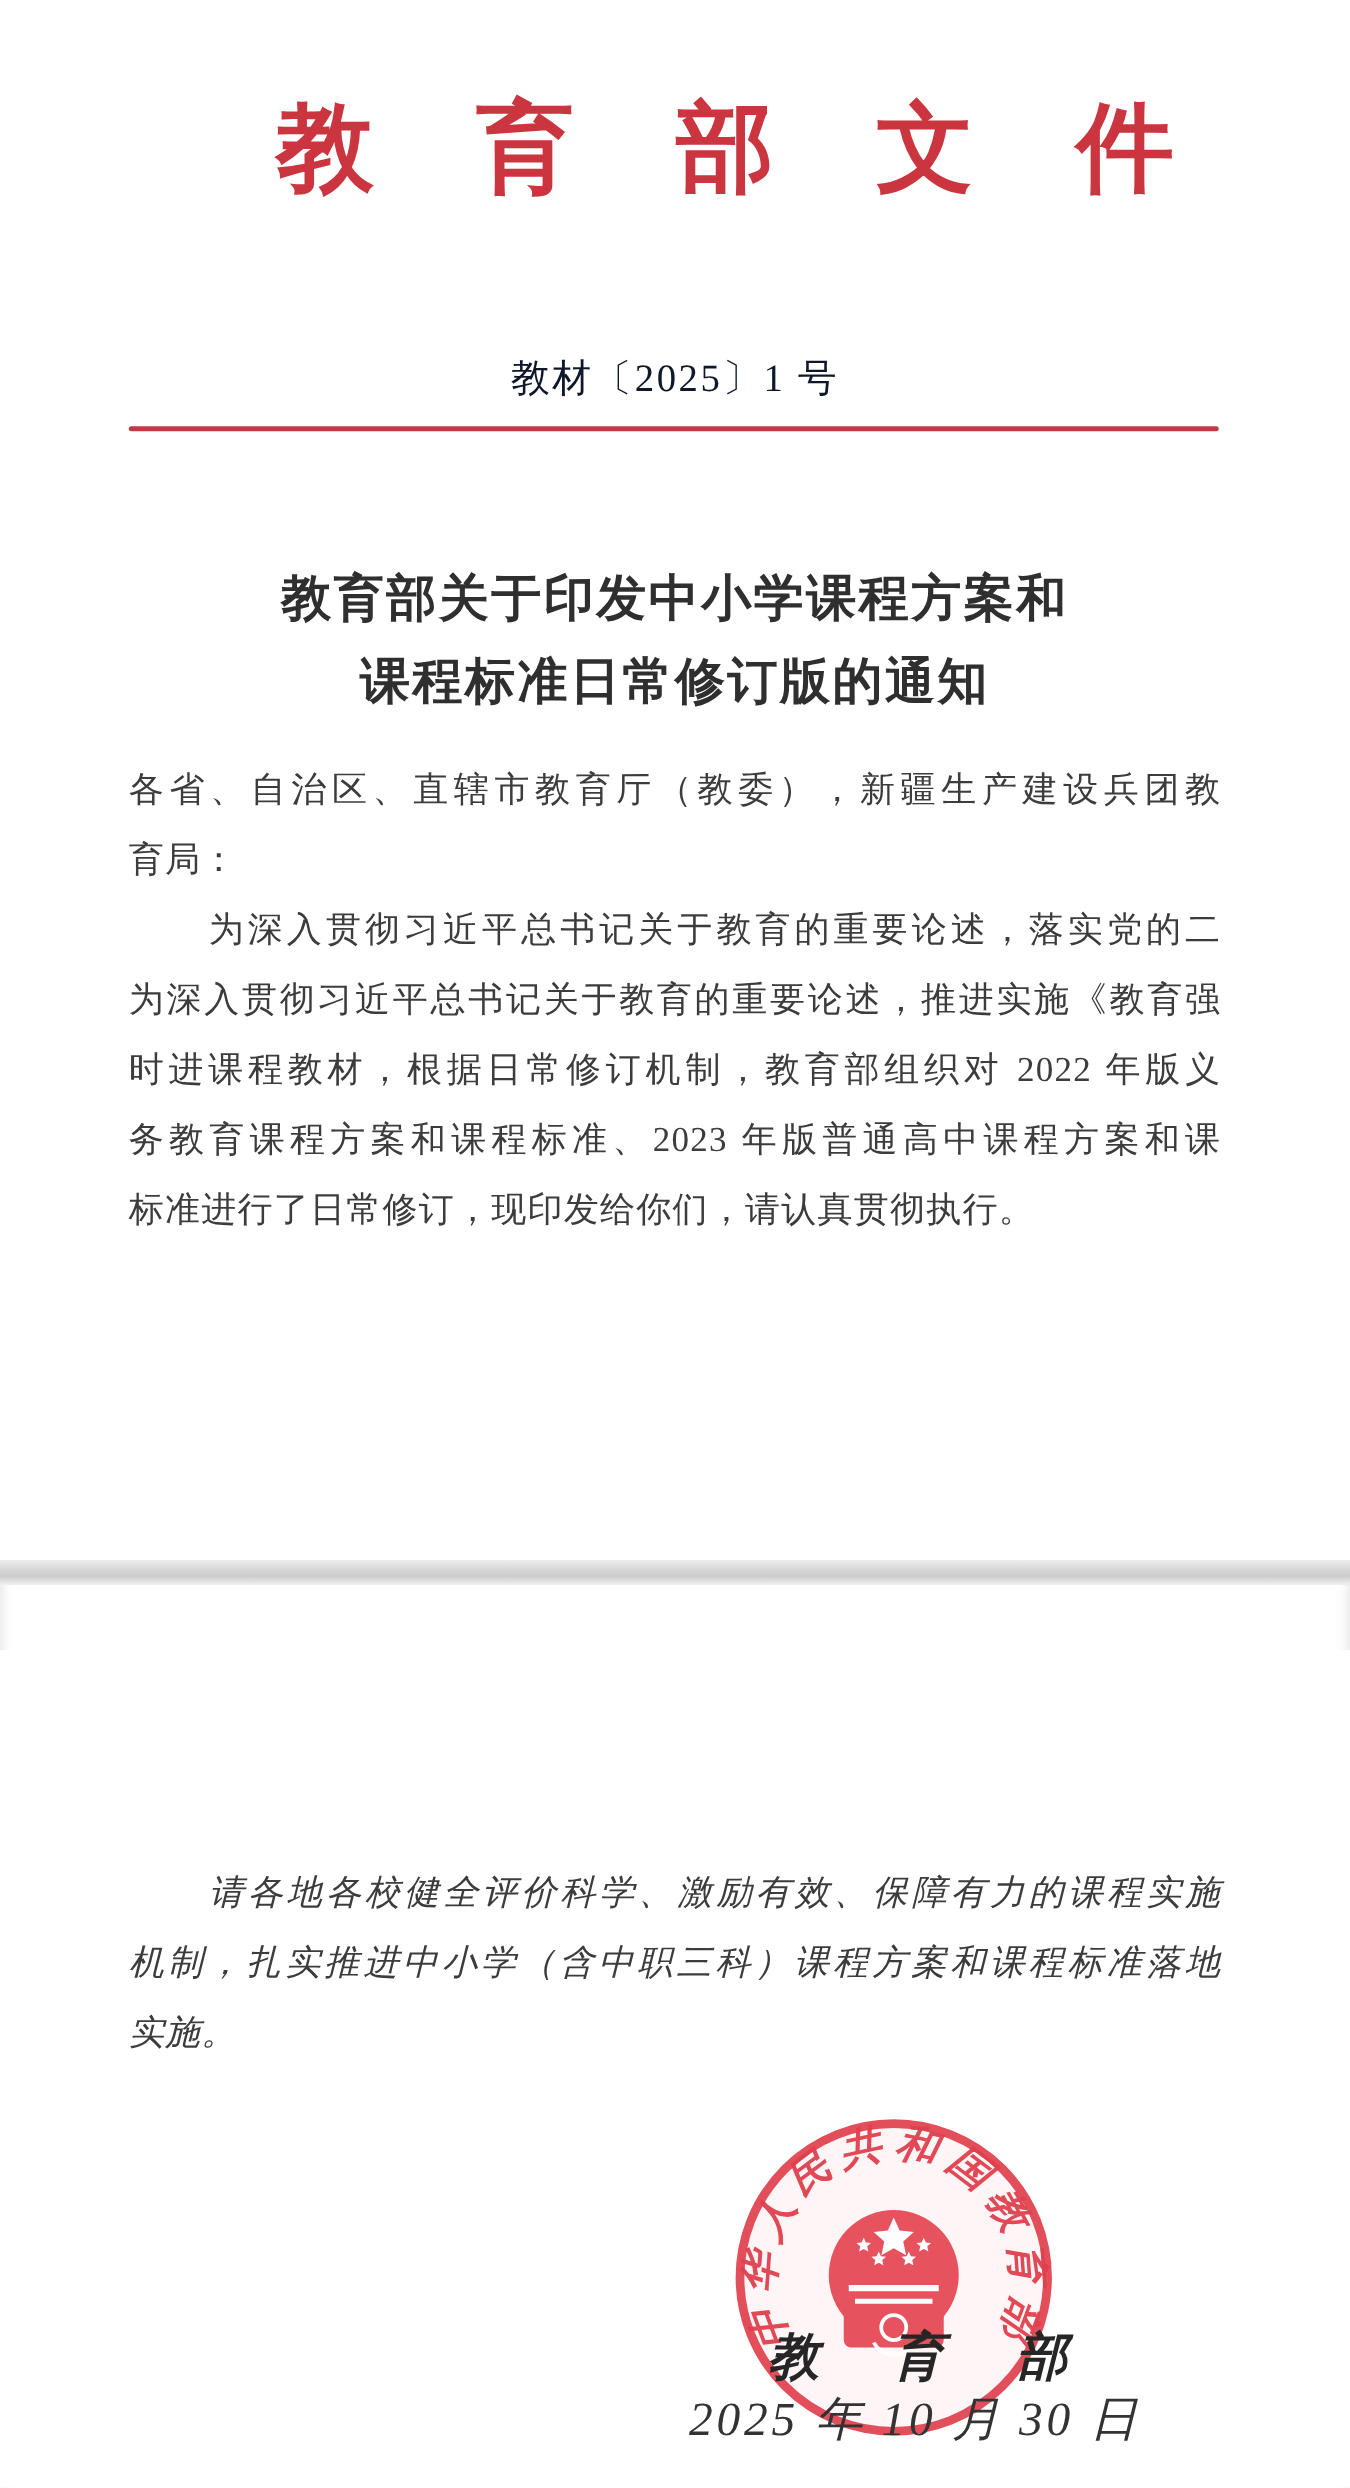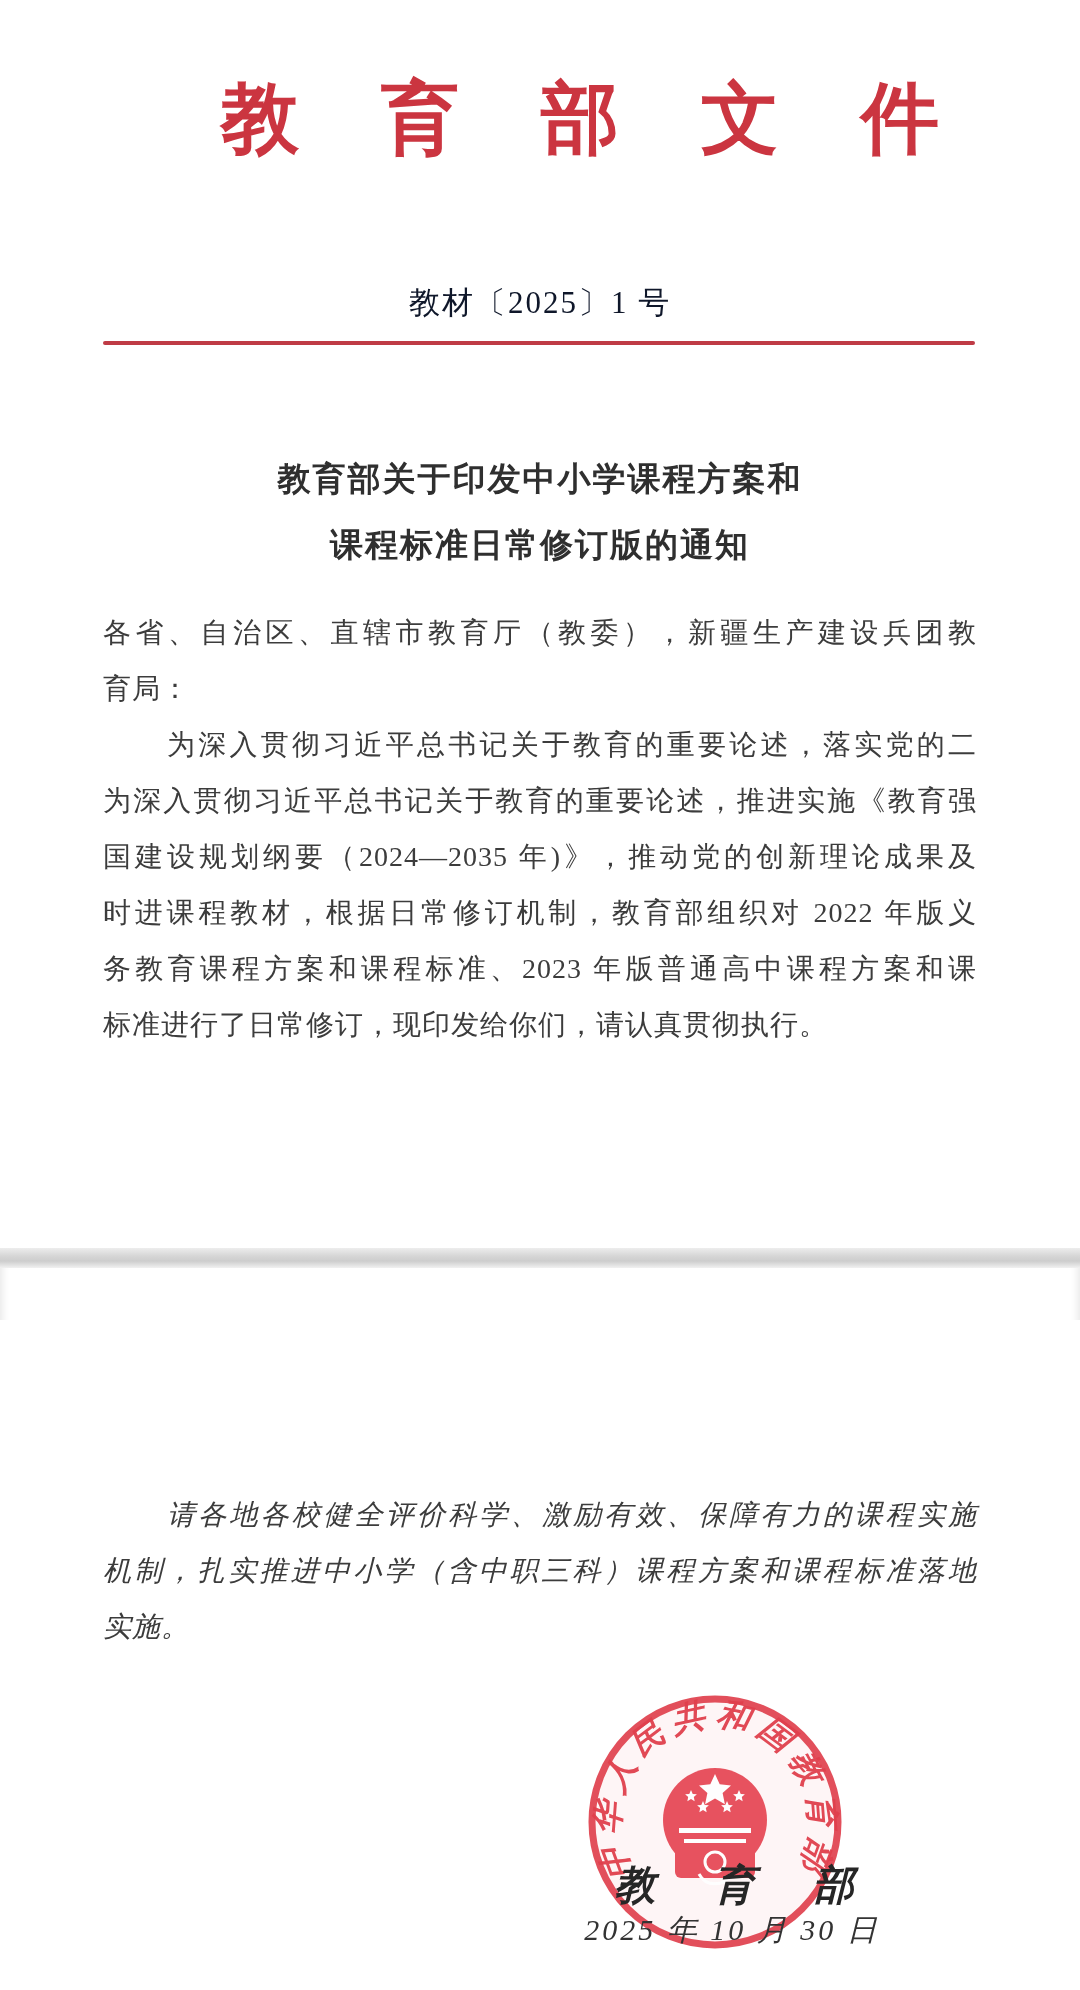--- a/index.html
+++ b/index.html
@@ -36,21 +36,21 @@
     font-size:31px;color:#0f172a;letter-spacing:2px;
   }
 
   .red-line{
     position:absolute;top:341px;left:103px;width:872px;height:4px;
     background:var(--divider-red);border-radius:2px;
   }
 
   .doc-title{
     position:absolute;top:446px;left:0;right:0;text-align:center;
-    font-size:33px;line-height:66px;font-weight:bold;color:#2f2f2f;
+    font-size:40px;line-height:66px;font-weight:bold;color:#2f2f2f;
     font-family:"Liberation Sans", sans-serif;letter-spacing:2px;
   }
 
   .flow{
     position:absolute;left:103px;width:874px;
     font-size:28px;line-height:56px;color:var(--body-text);
   }
   .flow .line{
     text-align:justify;text-align-last:justify;
     letter-spacing:1px;white-space:nowrap;
@@ -65,21 +65,21 @@
   .seal{position:absolute;left:585px;top:372px;width:260px;height:260px;}
   .seal svg{display:block;width:260px;height:260px;}
 
   .seal-signer{
     position:absolute;left:734px;top:538px;transform:translateX(-50%);
     font-size:41px;color:#262626;letter-spacing:24px;padding-left:24px;
     white-space:nowrap;z-index:3;font-weight:bold;
   }
   .seal-date{
     position:absolute;left:732px;top:590px;transform:translateX(-50%);
-    font-size:30px;color:#333;letter-spacing:3px;white-space:nowrap;z-index:3;
+    font-size:38px;color:#333;letter-spacing:3px;white-space:nowrap;z-index:3;
   }
 </style>
 </head>
 <body>
 
 <div class="canvas">
 
   <section class="page page1">
 
     <div class="doc-header">
@@ -96,21 +96,20 @@
     </div>
 
     <div class="flow addressee">
       <div class="line">各省、自治区、直辖市教育厅（教委），新疆生产建设兵团教</div>
       <div class="line last">育局：</div>
     </div>
 
     <div class="flow body1">
       <div class="line indent">为深入贯彻习近平总书记关于教育的重要论述，落实党的二</div>
       <div class="line">为深入贯彻习近平总书记关于教育的重要论述，推进实施《教育强</div>
-      <div class="line">国建设规划纲要（2024—2035 年)》，推动党的创新理论成果及</div>
       <div class="line">时进课程教材，根据日常修订机制，教育部组织对 2022 年版义</div>
       <div class="line">务教育课程方案和课程标准、2023 年版普通高中课程方案和课</div>
       <div class="line last">标准进行了日常修订，现印发给你们，请认真贯彻执行。</div>
     </div>
 
   </section>
 
   <div class="page-break"></div>
 
   <section class="page page2">

